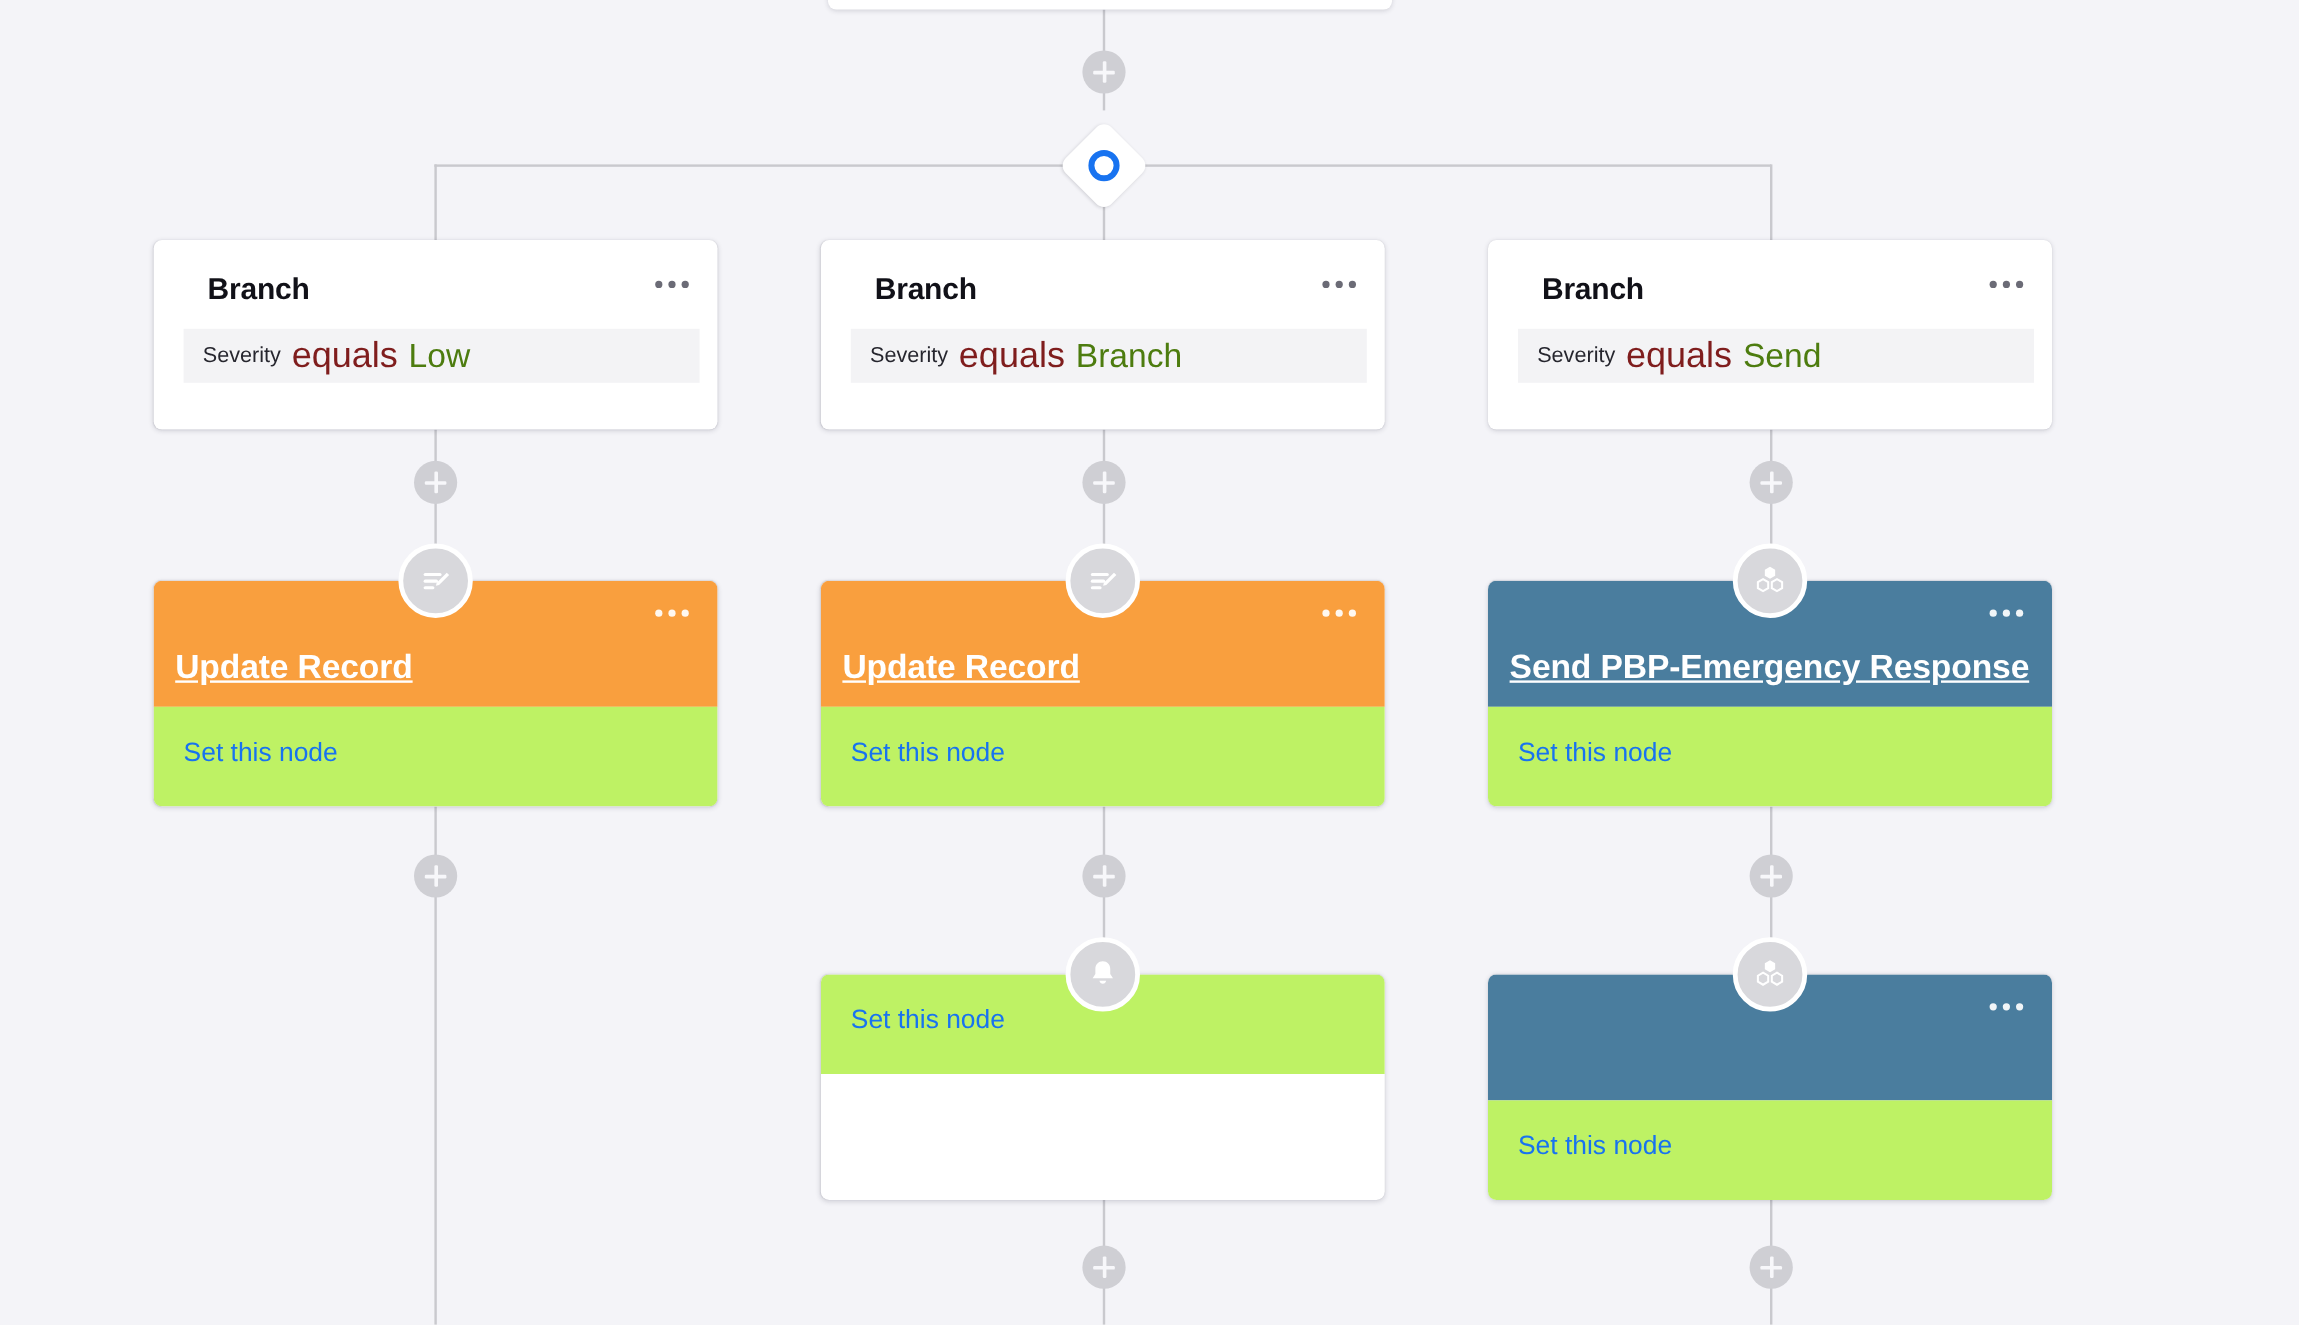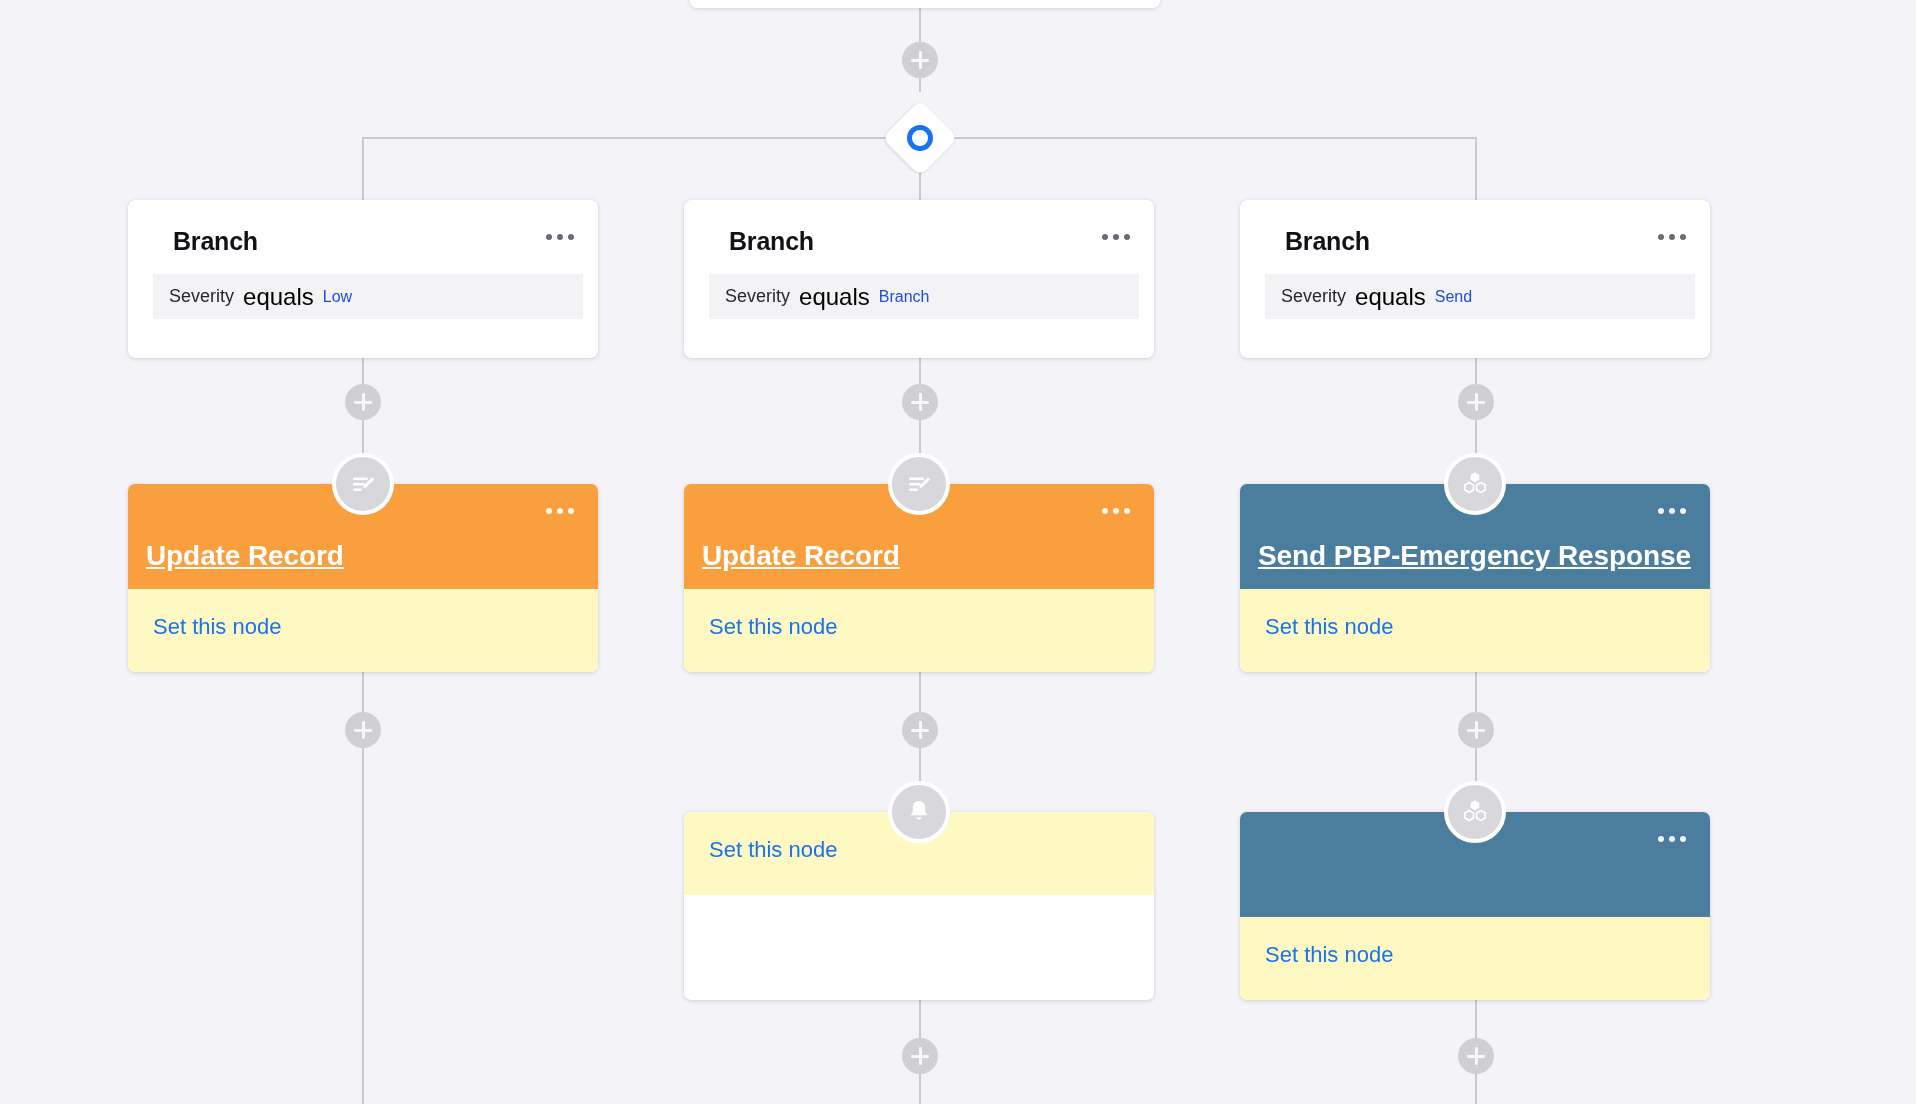--- a/index.html
+++ b/index.html
@@ -121,22 +121,22 @@
     width: 430px;
     height: 45px;
     background: #f3f3f5;
     display: flex;
     align-items: center;
     padding-left: 16px;
     box-sizing: border-box;
     gap: 9px;
   }
   .cond-field { font-size: 18px; color: #26262e; }
-  .cond-op    { font-size: 24px; color: #000000; }
-  .cond-val   { font-size: 16px; color: #1d4ed8; }
+  .cond-op    { font-size: 30px; color: #7f1d1d; }
+  .cond-val   { font-size: 28px; color: #4d7c0f; }
 
   
   .action-card { width: 470px; height: 188px; }
   .action-head {
     position: relative;
     height: 105px;
     width: 100%;
   }
   .action-title {
     position: absolute;
@@ -148,21 +148,21 @@
     color: #ffffff;
     letter-spacing: -0.1px;
     padding: 0 18px;
     box-sizing: border-box;
     white-space: nowrap;
     text-decoration: underline;
   }
   .action-body {
     position: relative;
     height: 83px;
-    background: #fef9c3;
+    background: #bef264;
   }
   .set-node-link {
     position: absolute;
     left: 25px;
     top: 25px;
     font-size: 22px;
     color: #1873f0;
     cursor: pointer;
   }
 

